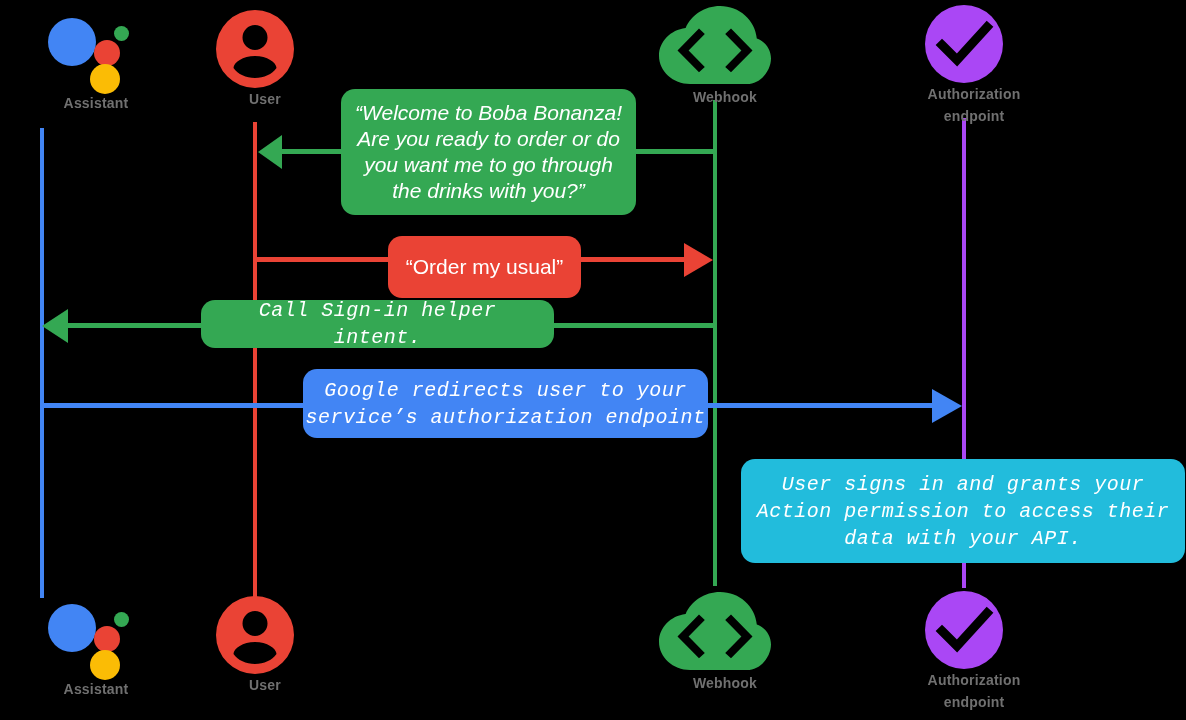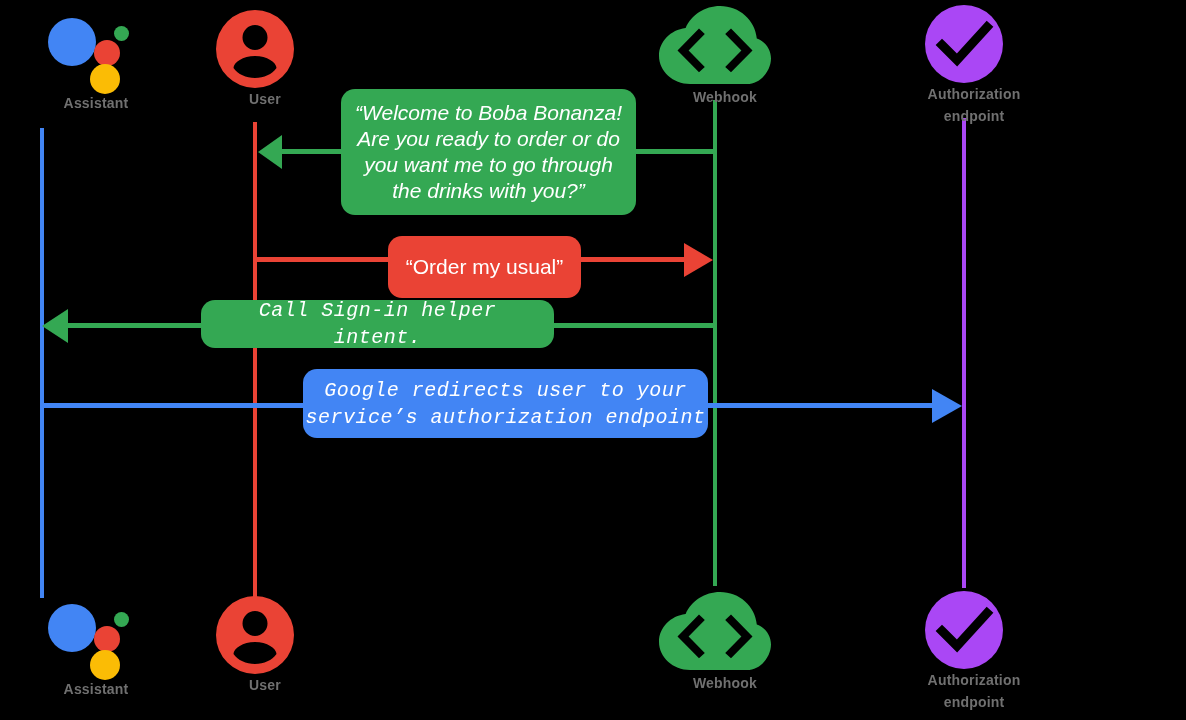--- a/index.html
+++ b/index.html
@@ -188,20 +188,24 @@
   <div class="arrowhead" style="left:42px; top:309px; border-right:26px solid #34A853;"></div>
   <div class="bubble mono" style="left:201px; top:300px; width:353px; height:48px; background:#34A853;
               white-space:pre-line; padding:9px 10px;">Call Sign-in helper intent.</div>
 
   <div class="msg-line" style="left:40px; top:403px; width:892px; background:#4285F4;"></div>
   <div class="arrowhead" style="left:932px; top:389px; border-left:30px solid #4285F4;"></div>
   <div class="bubble mono" style="left:303px; top:369px; width:405px; height:69px; background:#4285F4;
               white-space:pre-line; padding:2px 2px;">Google redirects user to your
 service’s authorization endpoint</div>
 
+  <div class="bubble mono" style="left:741px; top:459px; width:444px; height:104px; background:#22BCDC;
+              white-space:pre-line; padding:2px 12px;">User signs in and grants your
+Action permission to access their
+data with your API.</div>
 
   <div class="actor" style="left:0px; top:594px; width:172px;">
     <div class="assistant-icon">
       <i class="ai-blue"></i>
       <i class="ai-red"></i>
       <i class="ai-green"></i>
       <i class="ai-yellow"></i>
     </div>
     <div class="actor-label">Assistant</div>
   </div>

